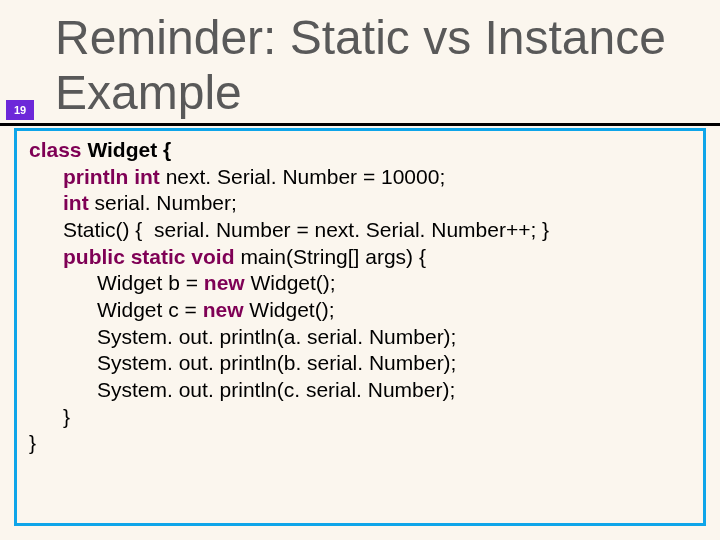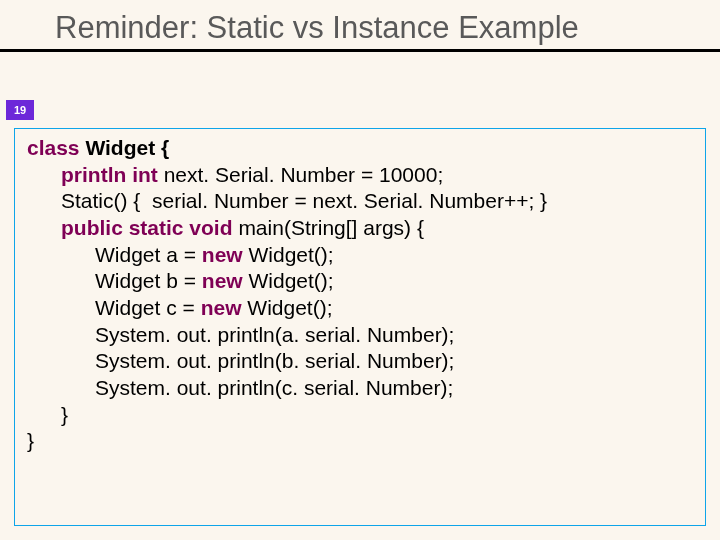--- a/index.html
+++ b/index.html
@@ -1,19 +1,19 @@
 <!DOCTYPE html>
 <html><head>
 <meta charset="utf-8">
 <style>
   * { margin: 0; padding: 0; box-sizing: border-box; }
   html, body { width: 720px; height: 540px; background: #fbf6ee; font-family: Arial, Helvetica, sans-serif; }
   .slide { width: 720px; height: 540px; position: relative; }
   .title-area { position: relative; padding: 10px 0 0 55px; }
-  .title { font-size: 31px; color: #595959; font-weight: 400; line-height: 1.15; }
+  .title { font-size: 48px; color: #595959; font-weight: 400; line-height: 1.15; }
   .title-underline { position: absolute; left: 0; right: 0; bottom: -6px; height: 3px; background: #000; }
   .slide-number-badge {
     position: absolute;
     left: 6px;
     top: 100px;
     width: 28px;
     height: 20px;
     background: #6d28d9;
     color: #fff;
     font-size: 11px;
@@ -21,21 +21,21 @@
     display: flex;
     align-items: center;
     justify-content: center;
   }
   .code-box {
     position: absolute;
     left: 14px;
     top: 128px;
     right: 14px;
     height: 398px;
-    border: 1px solid #0ea5e9;
+    border: 3px solid #0ea5e9;
     background: #fbf6ee;
     padding: 6px 10px 6px 12px;
     font-family: Arial, Helvetica, sans-serif;
     font-size: 21px;
     color: #000;
     line-height: 1.27;
   }
   .code-line { white-space: pre; }
   .kw { color: #7f0055; font-weight: bold; }
   .bold { font-weight: bold; }
@@ -50,23 +50,23 @@
   <div class="title-area">
     <div class="title">Reminder: Static vs Instance Example</div>
     <div class="title-underline"></div>
   </div>
 
   <div class="slide-number-badge">19</div>
 
   <div class="code-box">
     <div class="code-line"><span class="kw">class </span><span class="bold">Widget {</span></div>
     <div class="code-line ind1"><span class="kw">println int </span><span>next. Serial. Number = 10000;</span></div>
+    <div class="code-line ind1"><span class="kw">int </span><span>serial. Number;</span></div>
     <div class="code-line ind1"><span>Static() {  serial. Number = next. Serial. Number++; }</span></div>
     <div class="code-line ind1"><span class="kw">public static void </span><span>main(String[] args) {</span></div>
-    <div class="code-line ind2"><span>Widget a = </span><span class="kw">new </span><span>Widget();</span></div>
     <div class="code-line ind2"><span>Widget b = </span><span class="kw">new </span><span>Widget();</span></div>
     <div class="code-line ind2"><span>Widget c = </span><span class="kw">new </span><span>Widget();</span></div>
     <div class="code-line ind2"><span>System. out. println(a. serial. Number);</span></div>
     <div class="code-line ind2"><span>System. out. println(b. serial. Number);</span></div>
     <div class="code-line ind2"><span>System. out. println(c. serial. Number);</span></div>
     <div class="code-line ind1"><span>}</span></div>
     <div class="code-line"><span>}</span></div>
   </div>
 
 </div>

